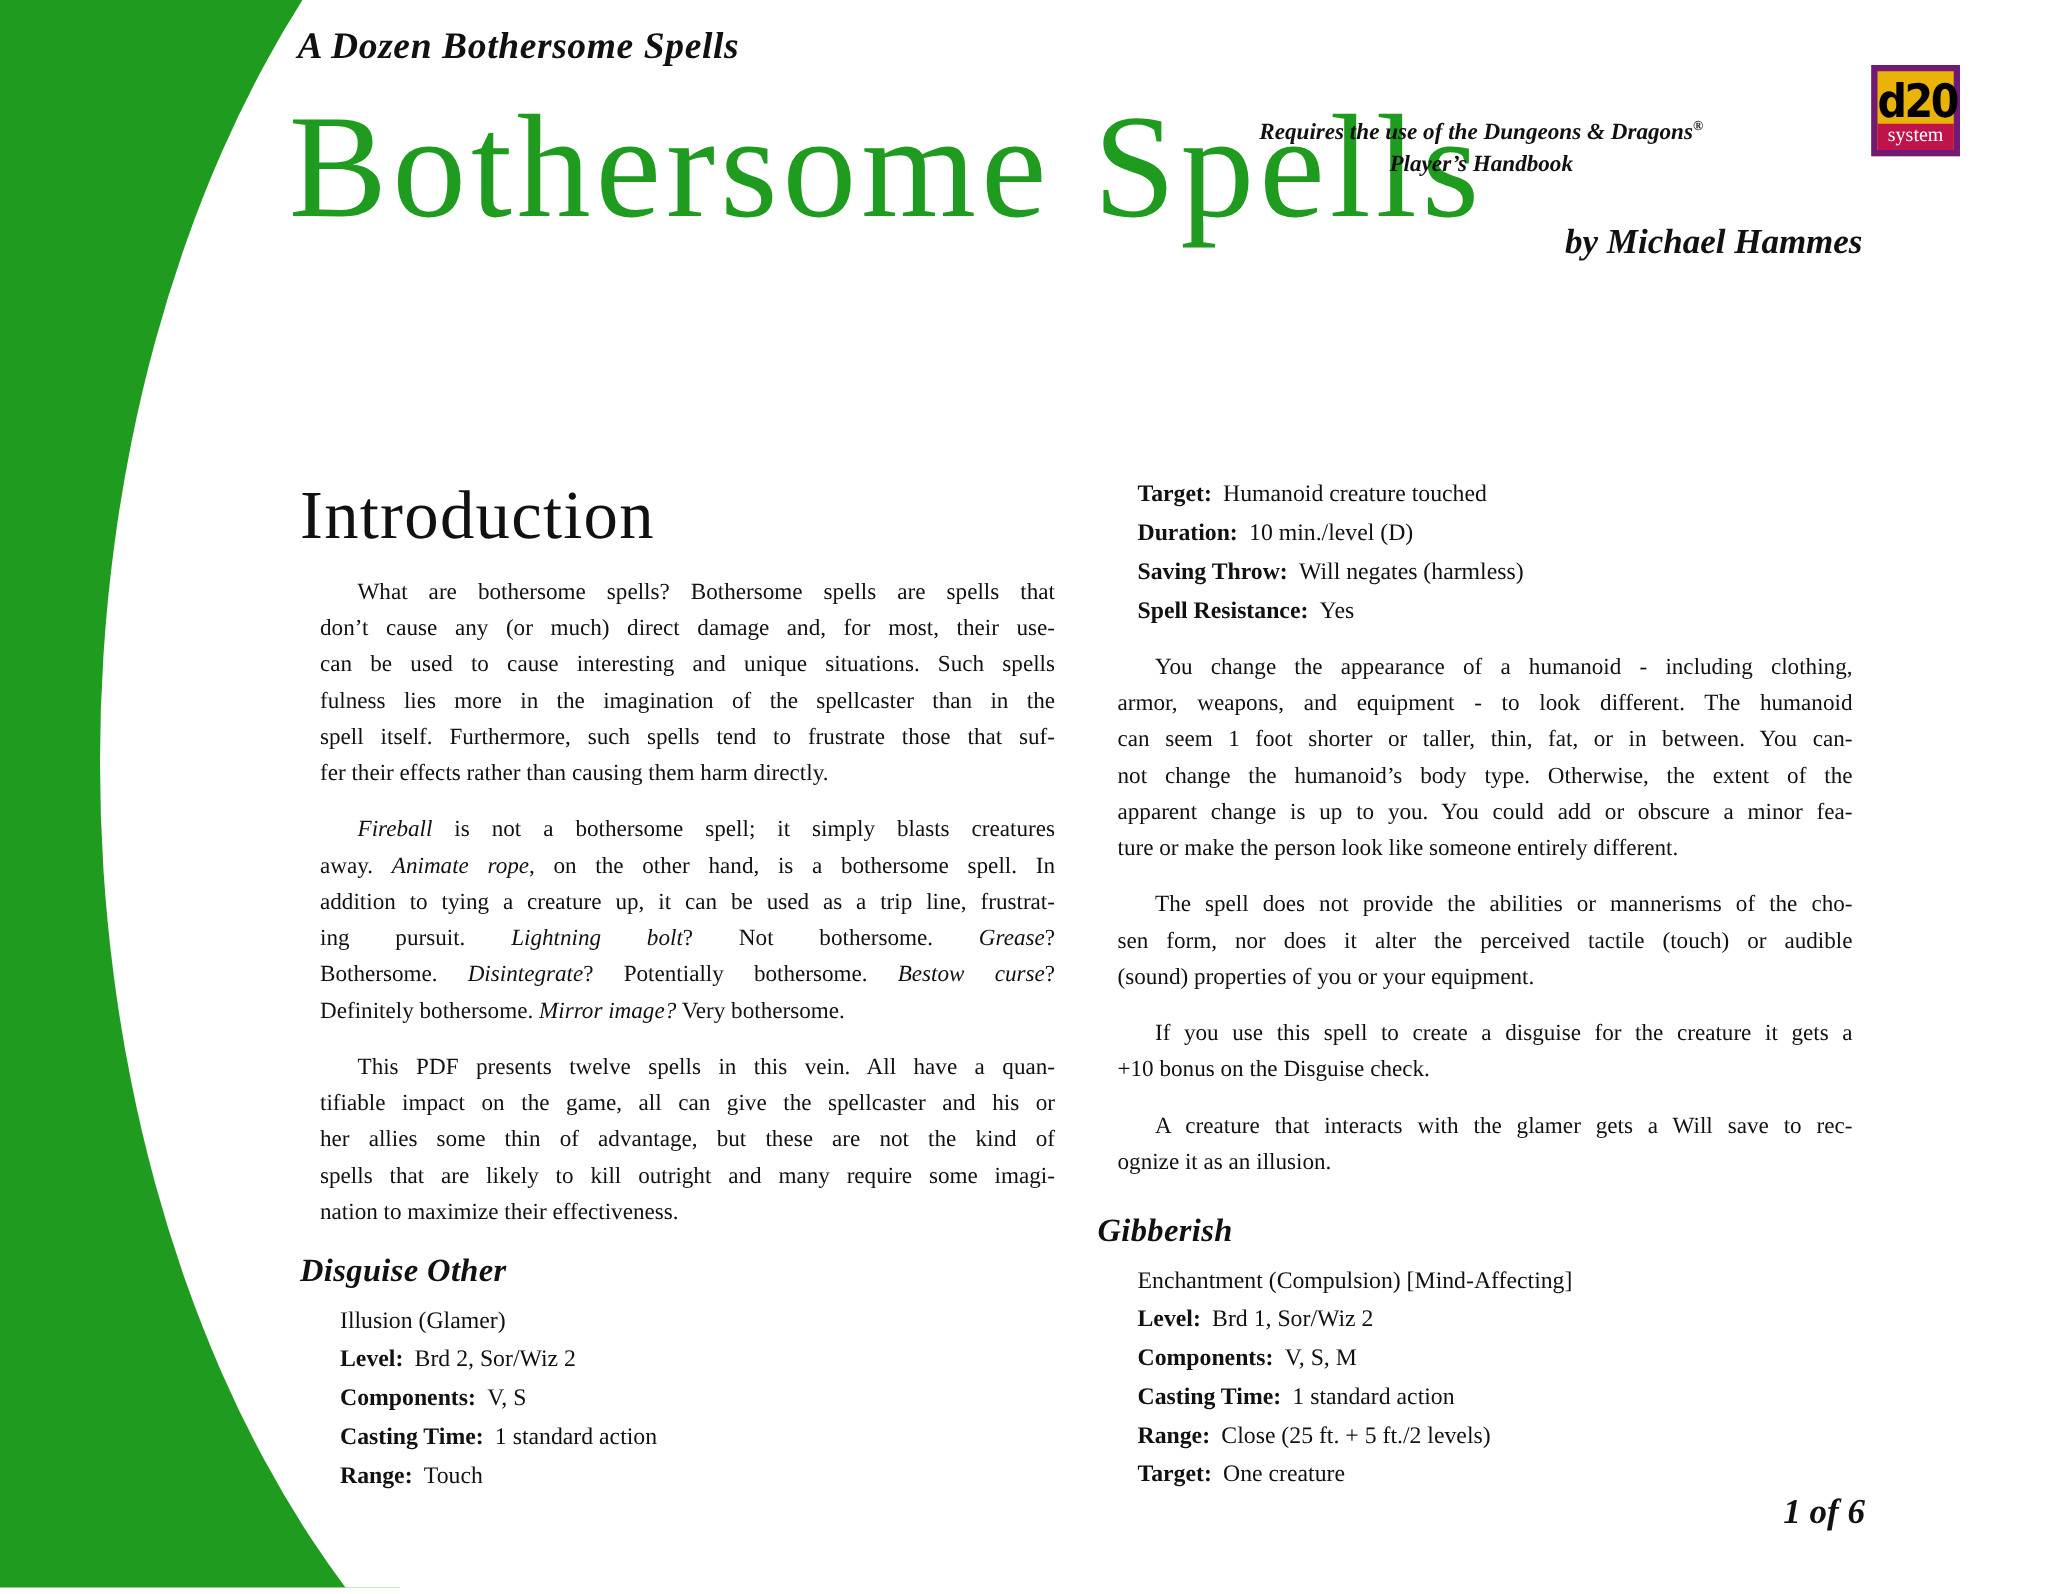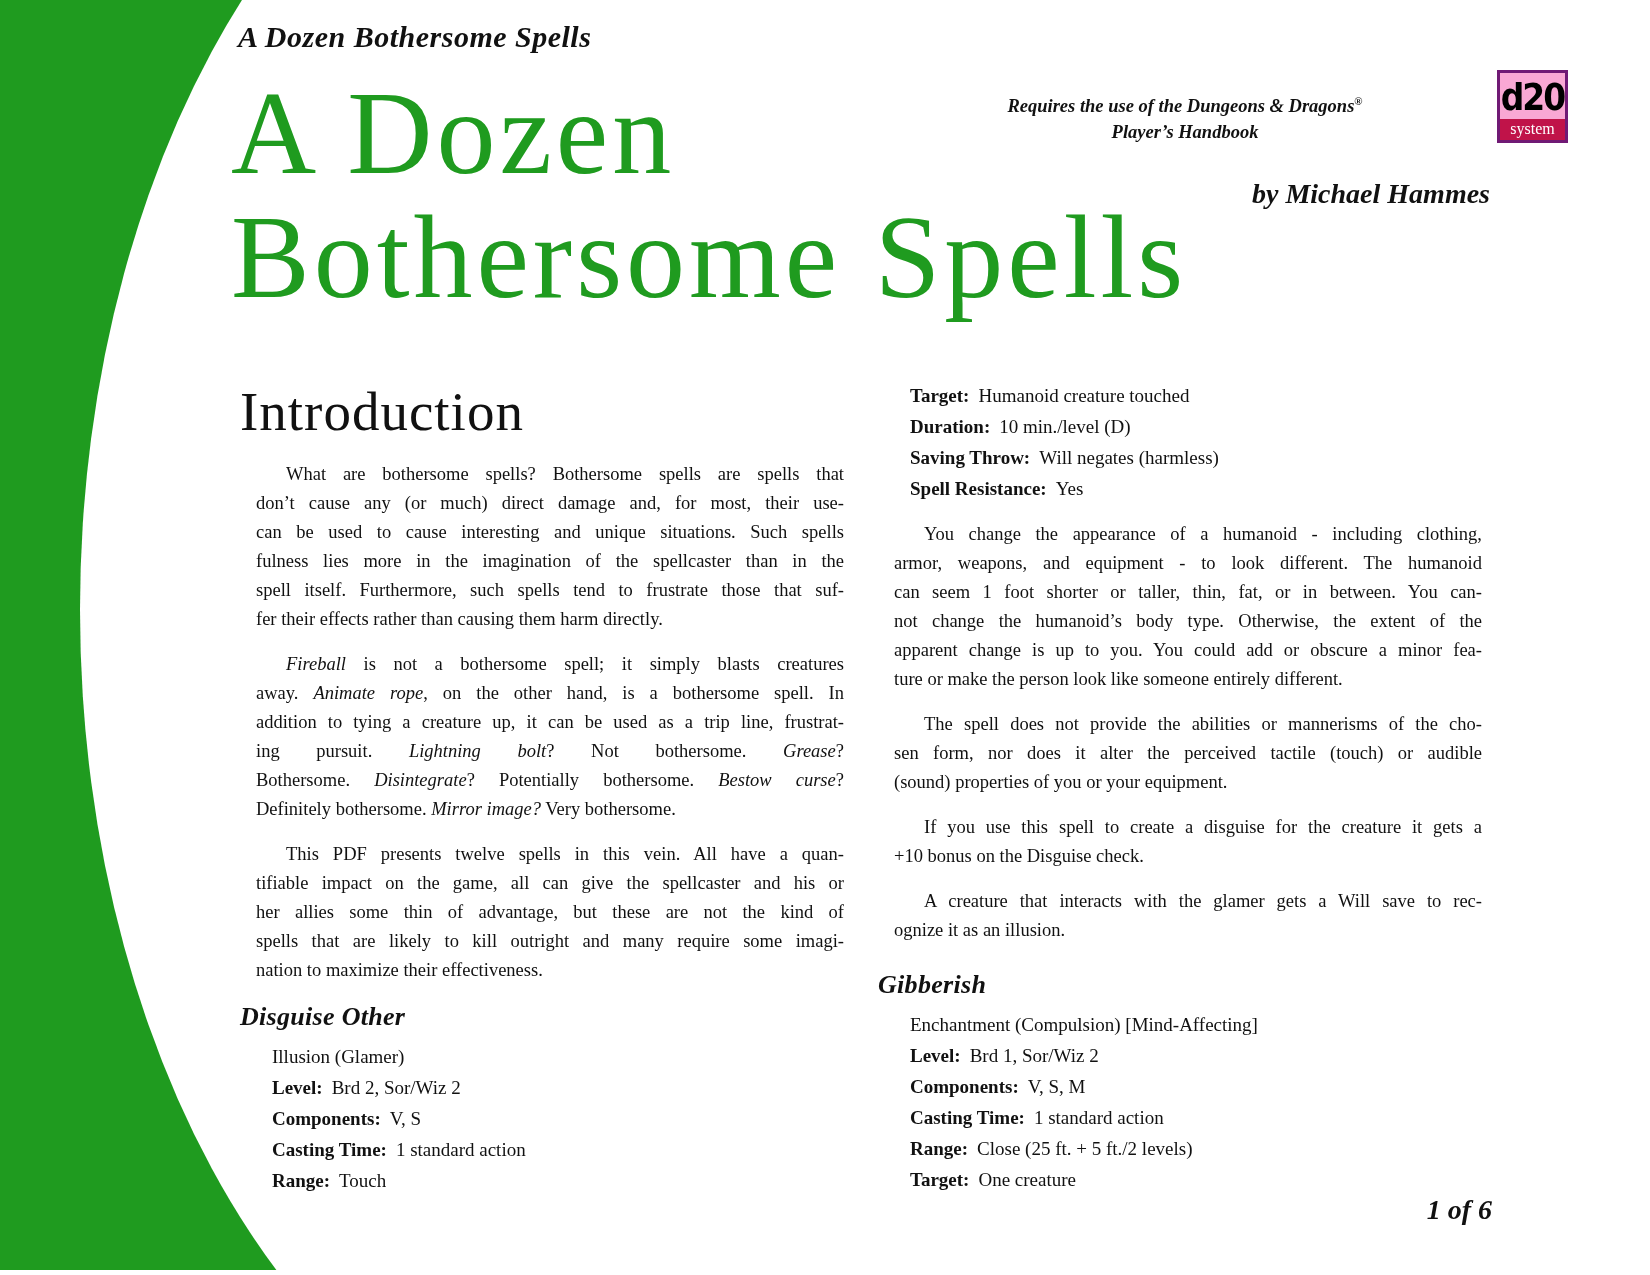--- a/index.html
+++ b/index.html
@@ -22,22 +22,22 @@
     font-size:118px;line-height:124px;letter-spacing:4px;
     font-weight:normal;
   }
   .requires{
     position:absolute;left:950px;top:88px;width:470px;
     text-align:center;font-weight:bold;font-style:italic;
     font-size:18.5px;line-height:26px;
   }
   .requires sup{font-size:11px;vertical-align:super;}
   .d20-logo{
-    position:absolute;left:1497px;top:70px;width:71px;height:73px;
-    border:3px solid #701a75;background:#f9a8d4;box-sizing:border-box;
+    position:absolute;left:1497px;top:52px;width:71px;height:73px;
+    border:5px solid #701a75;background:#eab308;box-sizing:border-box;
   }
   .d20-die{
     font-family:"DejaVu Sans",sans-serif;font-weight:bold;
     font-size:33px;letter-spacing:-2px;text-align:center;line-height:44px;
     transform:scaleY(1.12);transform-origin:top;color:#000;
   }
   .d20-band{
     position:absolute;bottom:0;left:0;right:0;height:21px;
     background:var(--logo-red,#c01349);color:#fff;
     font-size:16px;line-height:20px;text-align:center;
@@ -85,21 +85,20 @@
   <svg class="swoosh" width="320" height="1275" viewBox="0 0 320 1275" aria-hidden="true">
     <rect x="0" y="0" width="320" height="1275" fill="#1f9b1f"></rect>
     <ellipse cx="660" cy="610" rx="580" ry="880" fill="#ffffff"></ellipse>
   </svg>
 
   <div class="content">
 
     <div class="running-title">A Dozen Bothersome Spells</div>
 
     <div class="main-title">
-      <div>A Dozen</div>
       <div>Bothersome Spells</div>
     </div>
 
     <div class="requires">
       <span>Requires the use of the Dungeons &amp; Dragons</span><sup>®</sup><br>
       <span>Player’s Handbook</span>
     </div>
 
     <div class="d20-logo">
       <div class="d20-die">d20</div>

